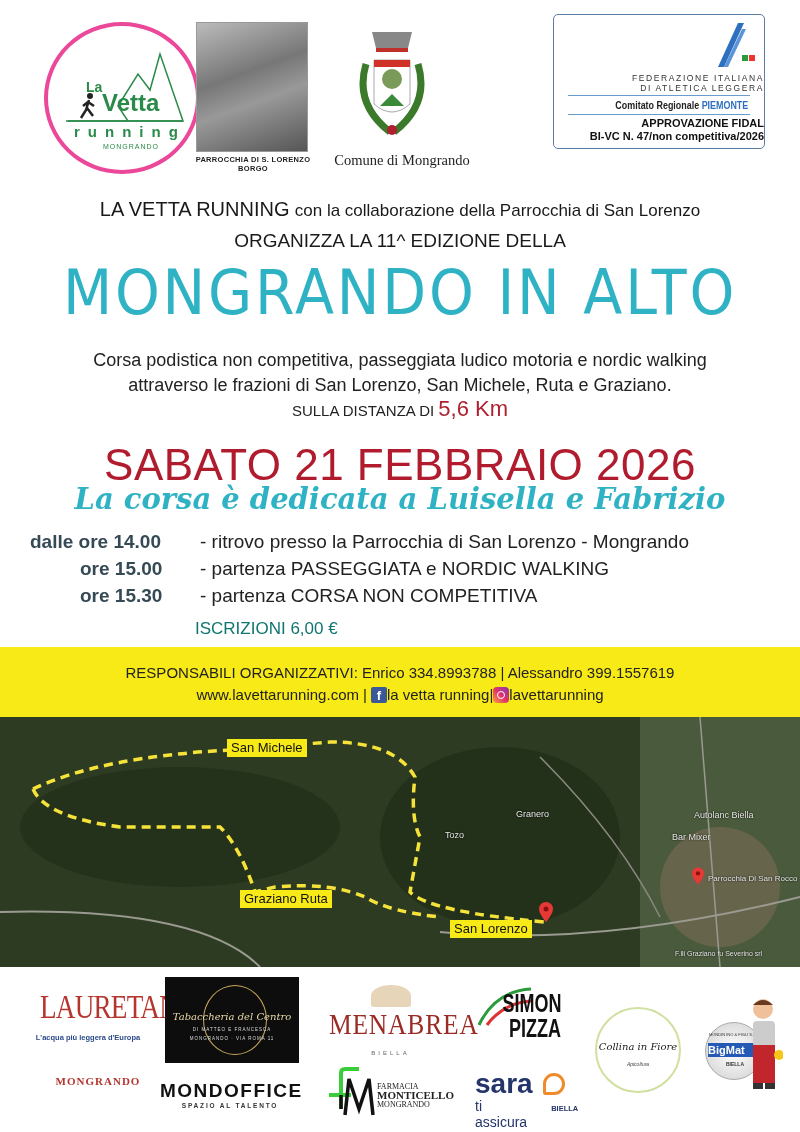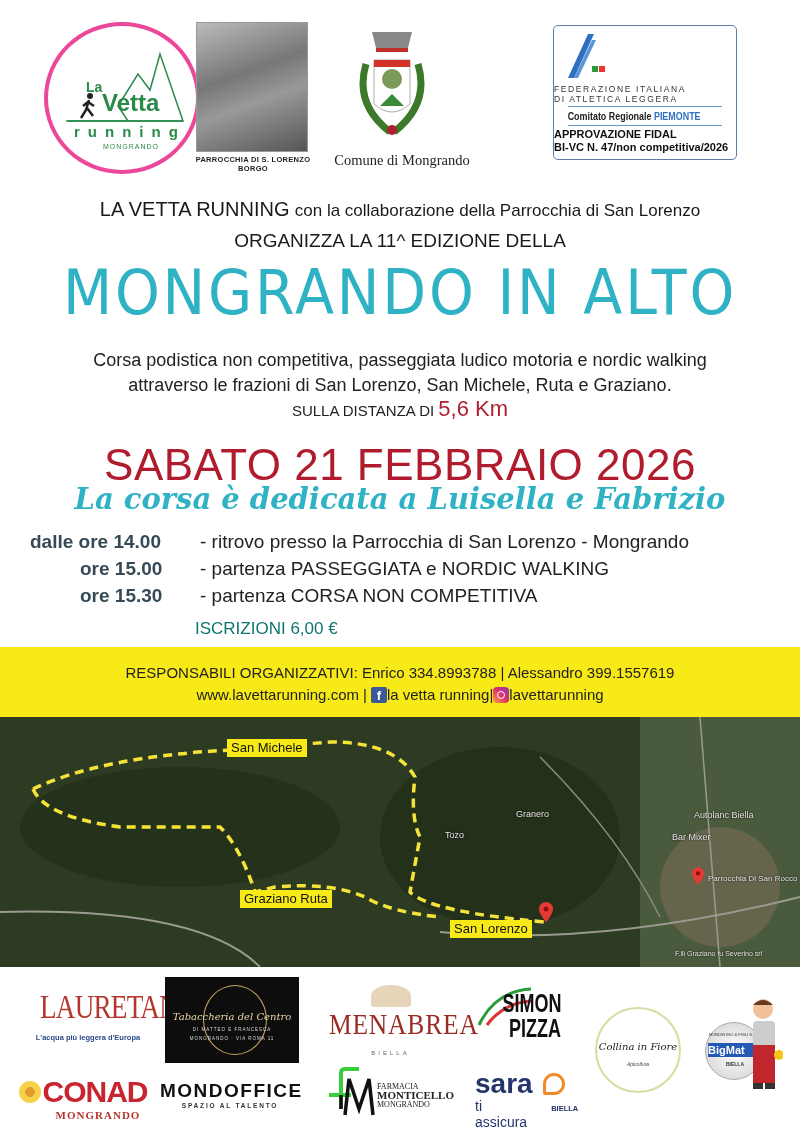--- a/index.html
+++ b/index.html
@@ -7,21 +7,21 @@
   body{font-family:"Liberation Sans",sans-serif;color:#222;position:relative}
   .abs{position:absolute}
 
   
   .vetta-logo{left:44px;top:22px;width:156px;height:152px;border:4px solid #ec4899;border-radius:50%}
   .vetta-logo svg{position:absolute;left:0;top:0}
   .church{left:196px;top:22px;width:112px;height:130px;background:linear-gradient(160deg,#bbb 0%,#777 40%,#999 60%,#555 100%);border:1px solid #999}
   .church-cap{left:188px;top:155px;width:130px;text-align:center;font-size:7.5px;font-weight:bold;line-height:9px;letter-spacing:0.3px}
   .comune{left:350px;top:24px;width:84px;height:124px}
   .comune-cap{left:322px;top:152px;width:160px;text-align:center;font-family:"Liberation Serif",serif;font-size:14.5px}
-  .fidal{left:553px;top:25px;width:184px;height:135px;border:1.5px solid #5c7ca8;border-radius:5px;text-align:left}
+  .fidal{left:553px;top:14px;width:212px;height:135px;border:1.5px solid #5c7ca8;border-radius:5px;text-align:right}
   .fidal .fed{font-size:8.5px;letter-spacing:1.6px;color:#333;line-height:10px}
   .fidal .line{height:1px;background:#6a9ccc;margin:2px 14px}
   .fidal .cr{font-size:10.5px;font-weight:bold;color:#222;line-height:14px;transform:scaleX(.85)}
   .fidal .cr span{color:#2e6fc0}
   .fidal .app{font-size:11px;font-weight:bold;color:#111;line-height:13px}
 
   
   .line1{left:0;width:800px;top:198px;text-align:center;font-size:19px;color:#1a1a1a}
   .line1 b{font-weight:normal;font-size:20px}
   .line2{left:0;width:800px;top:230px;text-align:center;font-size:19px;color:#1a1a1a}
@@ -255,24 +255,20 @@
   <circle cx="18" cy="14" r="10" fill="#f0c09a"></circle>
   <path d="M8,10 Q18,0 28,10" fill="#6a3a20"></path>
   <rect x="8" y="26" width="22" height="26" rx="4" fill="#ccc"></rect>
   <rect x="8" y="50" width="22" height="38" fill="#c0262c"></rect>
   <rect x="8" y="88" width="10" height="6" fill="#333"></rect>
     <rect x="20" y="88" width="10" height="6" fill="#333"></rect>
   <circle cx="34" cy="60" r="5" fill="#f5c518"></circle>
 </svg>
 
 <div class="sp conad" style="left:18px;top:1075px;width:130px">
-  <div style="display:flex;align-items:center;justify-content:center;gap:2px">
-    <span style="display:inline-block;width:22px;height:22px;border-radius:50%;background:radial-gradient(#e59a2a 30%,#f6d24a 32%)"></span>
-    <span class="n">CONAD</span>
-  </div>
   <div class="t" style="margin-left:30px">MONGRANDO</div>
 </div>
 <div class="sp mondo" style="left:160px;top:1080px;width:140px">
   <div class="n">MONDOFFICE</div>
   <div class="t">SPAZIO AL TALENTO</div>
 </div>
 <div class="sp farm" style="left:325px;top:1065px;width:130px;height:55px">
   <svg style="position:absolute;left:0;top:0" width="52" height="55" viewBox="0 0 52 55">
     <path d="M4,30 L26,30 M16,44 L16,8 Q16,4 20,4 L34,4" stroke="#3acd3a" stroke-width="4" fill="none"></path>
     <path d="M16,30 L16,44 M20,50 L24,14 L34,44 L44,14 L48,50" stroke="#111" stroke-width="3.5" fill="none"></path>

